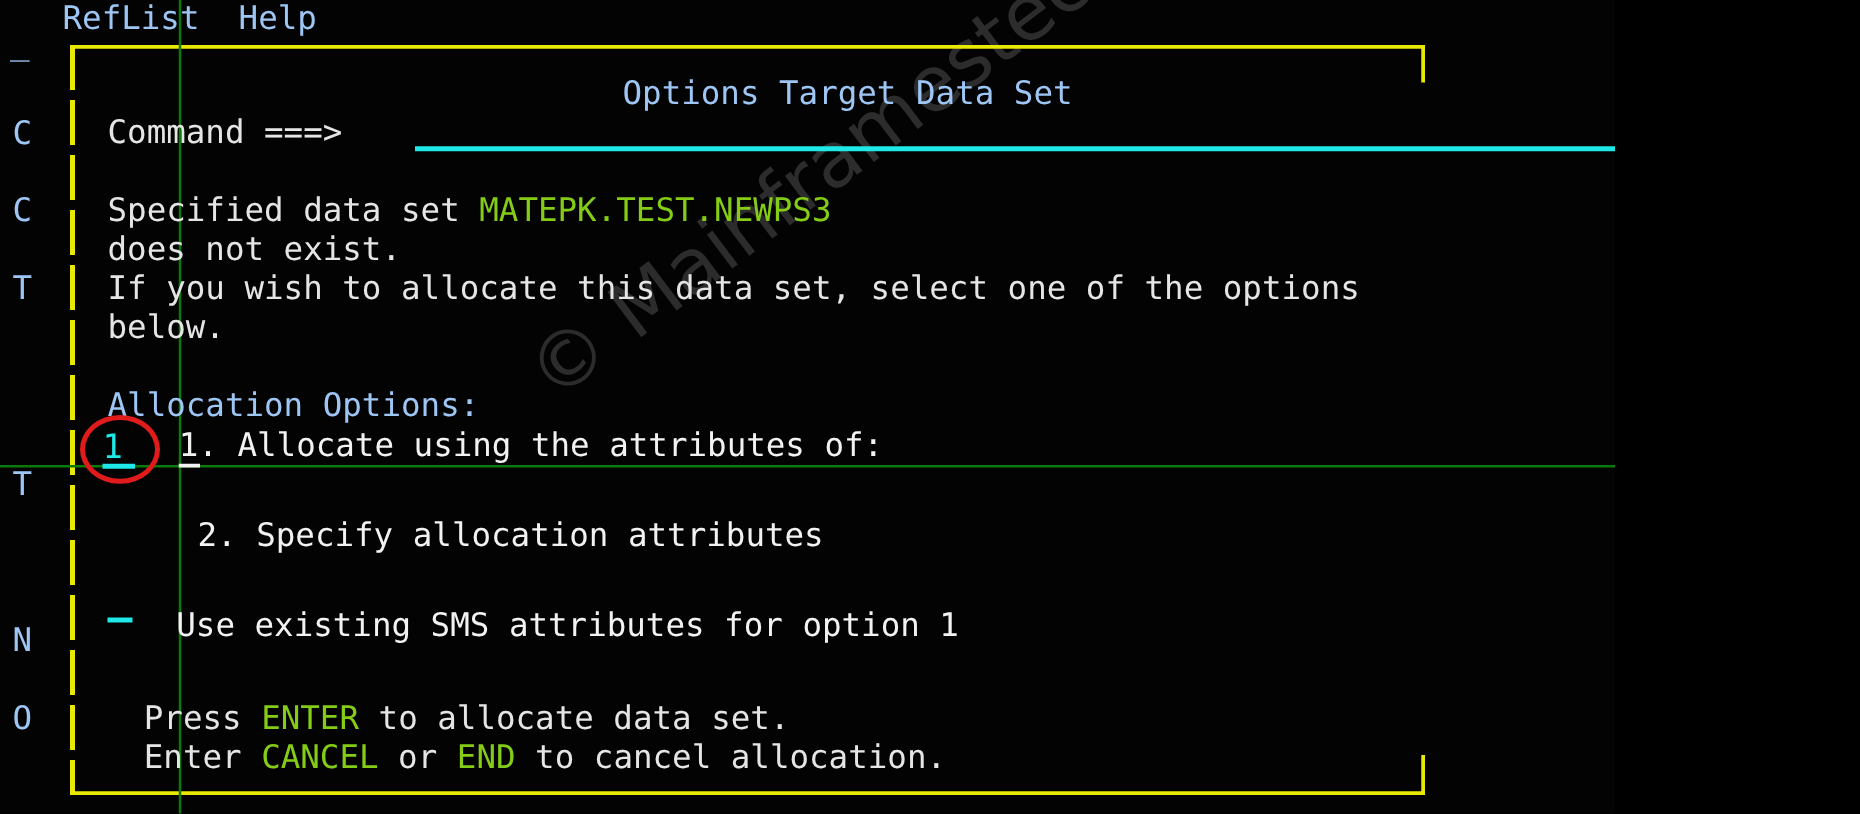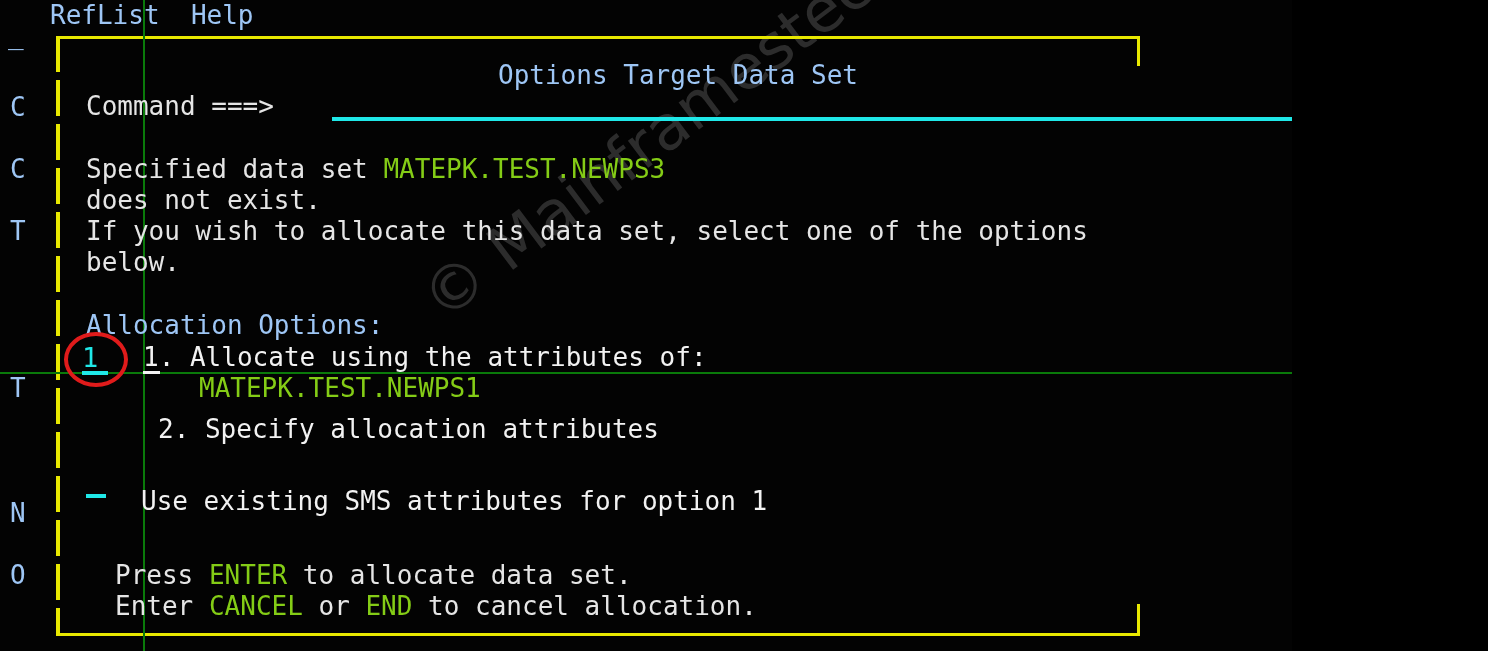--- a/index.html
+++ b/index.html
@@ -140,21 +140,20 @@
 
   <div class="abs row c-blue" style="left:86px; top:310px;">Allocation Options:</div>
 
   <div class="abs row" id="opt-value">1</div>
   <div class="field-underline" id="opt-underline"></div>
   <div id="red-circle"></div>
 
   <div class="abs row c-white" style="left:143px; top:342px;"><span>1.</span> <span>Allocate using the attributes of:</span></div>
   <div id="opt1-label-underline"></div>
 
-  <div class="abs row c-cyan" style="left:199px; top:373px;">MATEPK.TEST.NEWPS1</div>
 
   <div class="abs row c-white" style="left:143px; top:414px;padding-left:15px;"><span>2.</span> <span>Specify allocation attributes</span></div>
 
   <div class="abs row c-cyan" style="left:86px; top:466px;"></div>
   <div class="field-underline" id="sms-underline"></div>
   <div class="abs row c-white" style="left:141px; top:486px;">Use existing SMS attributes for option 1</div>
 
 
   <div class="abs row" style="left:115px; top:560px;"><span class="c-green">Press </span><span class="c-cyan">ENTER</span><span class="c-green"> to allocate data set.</span></div>
 

